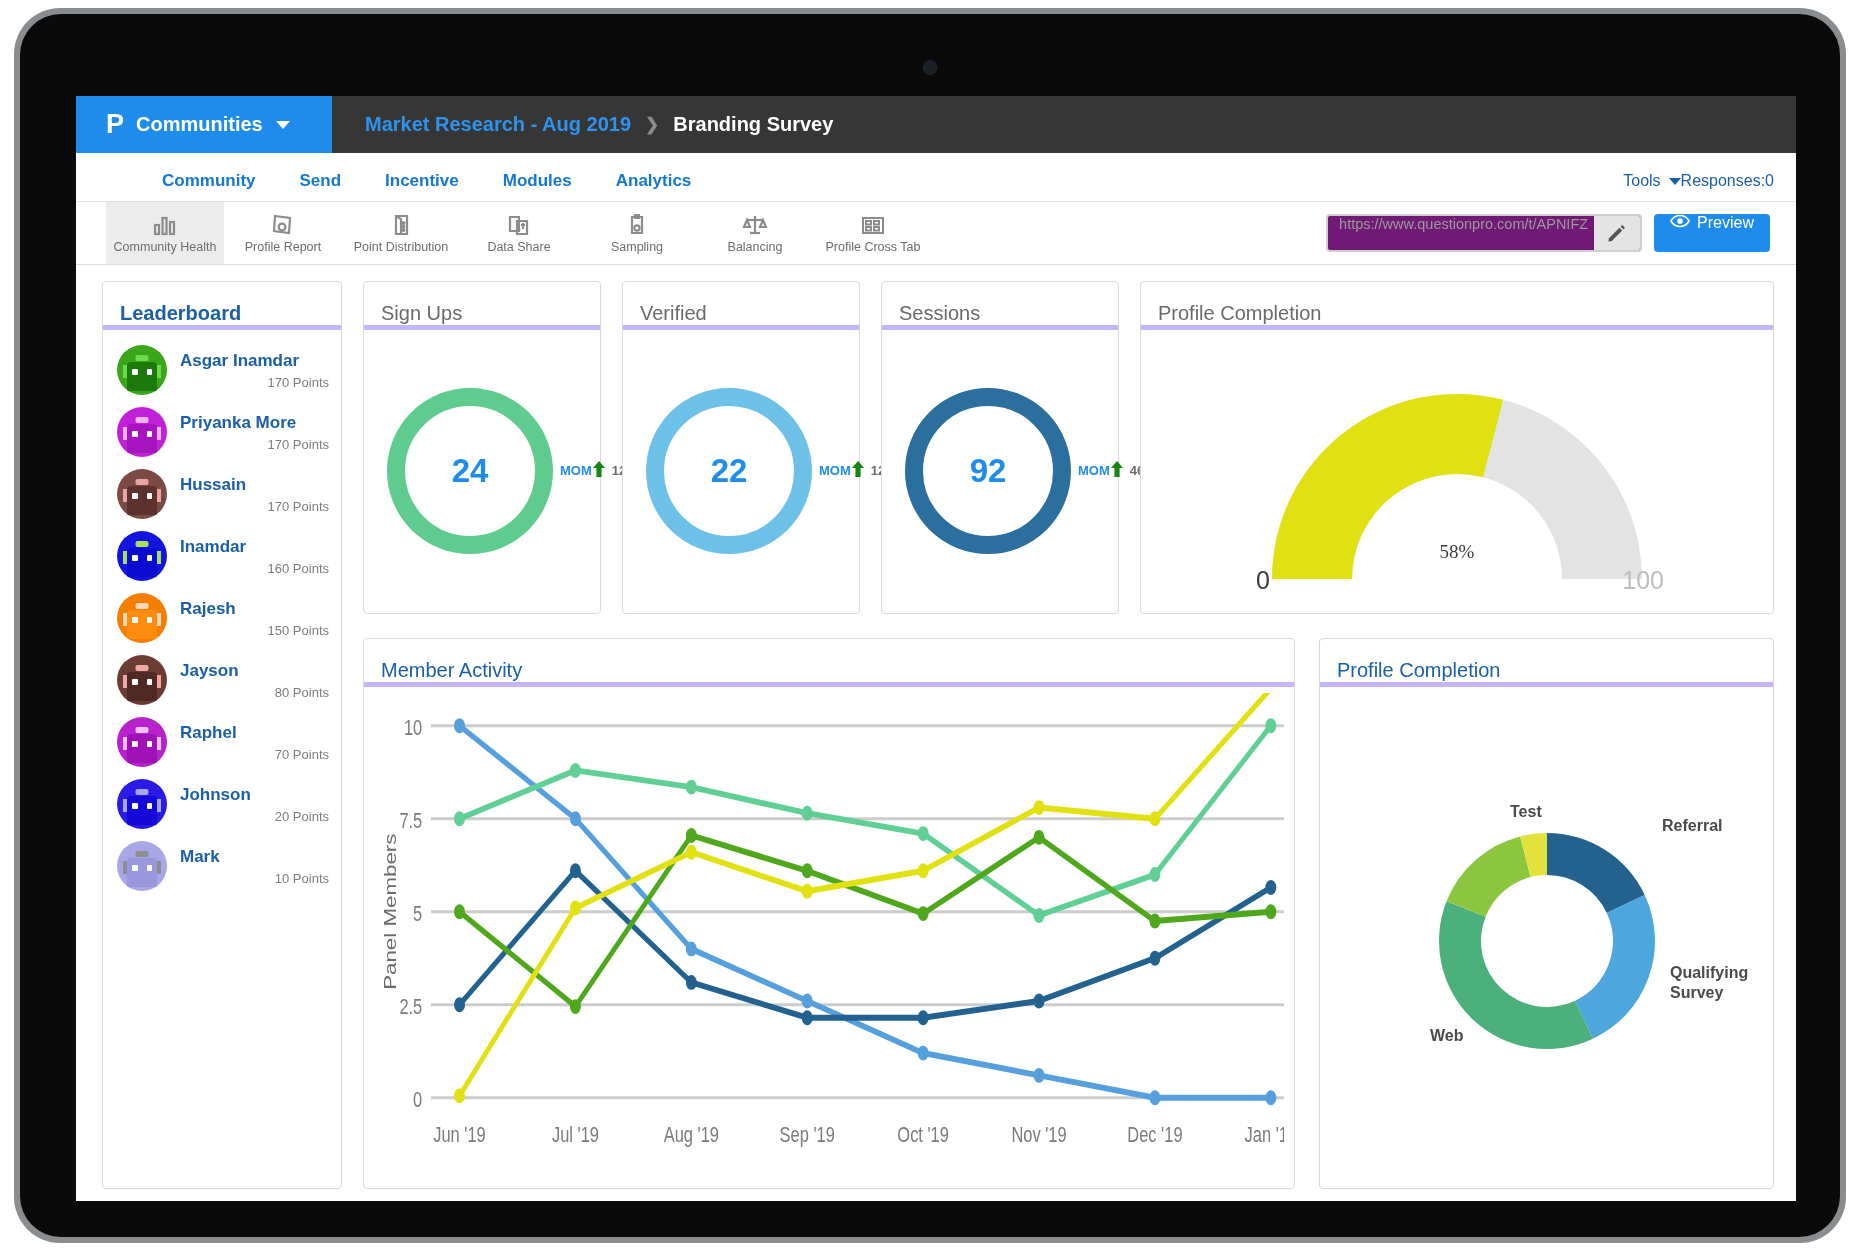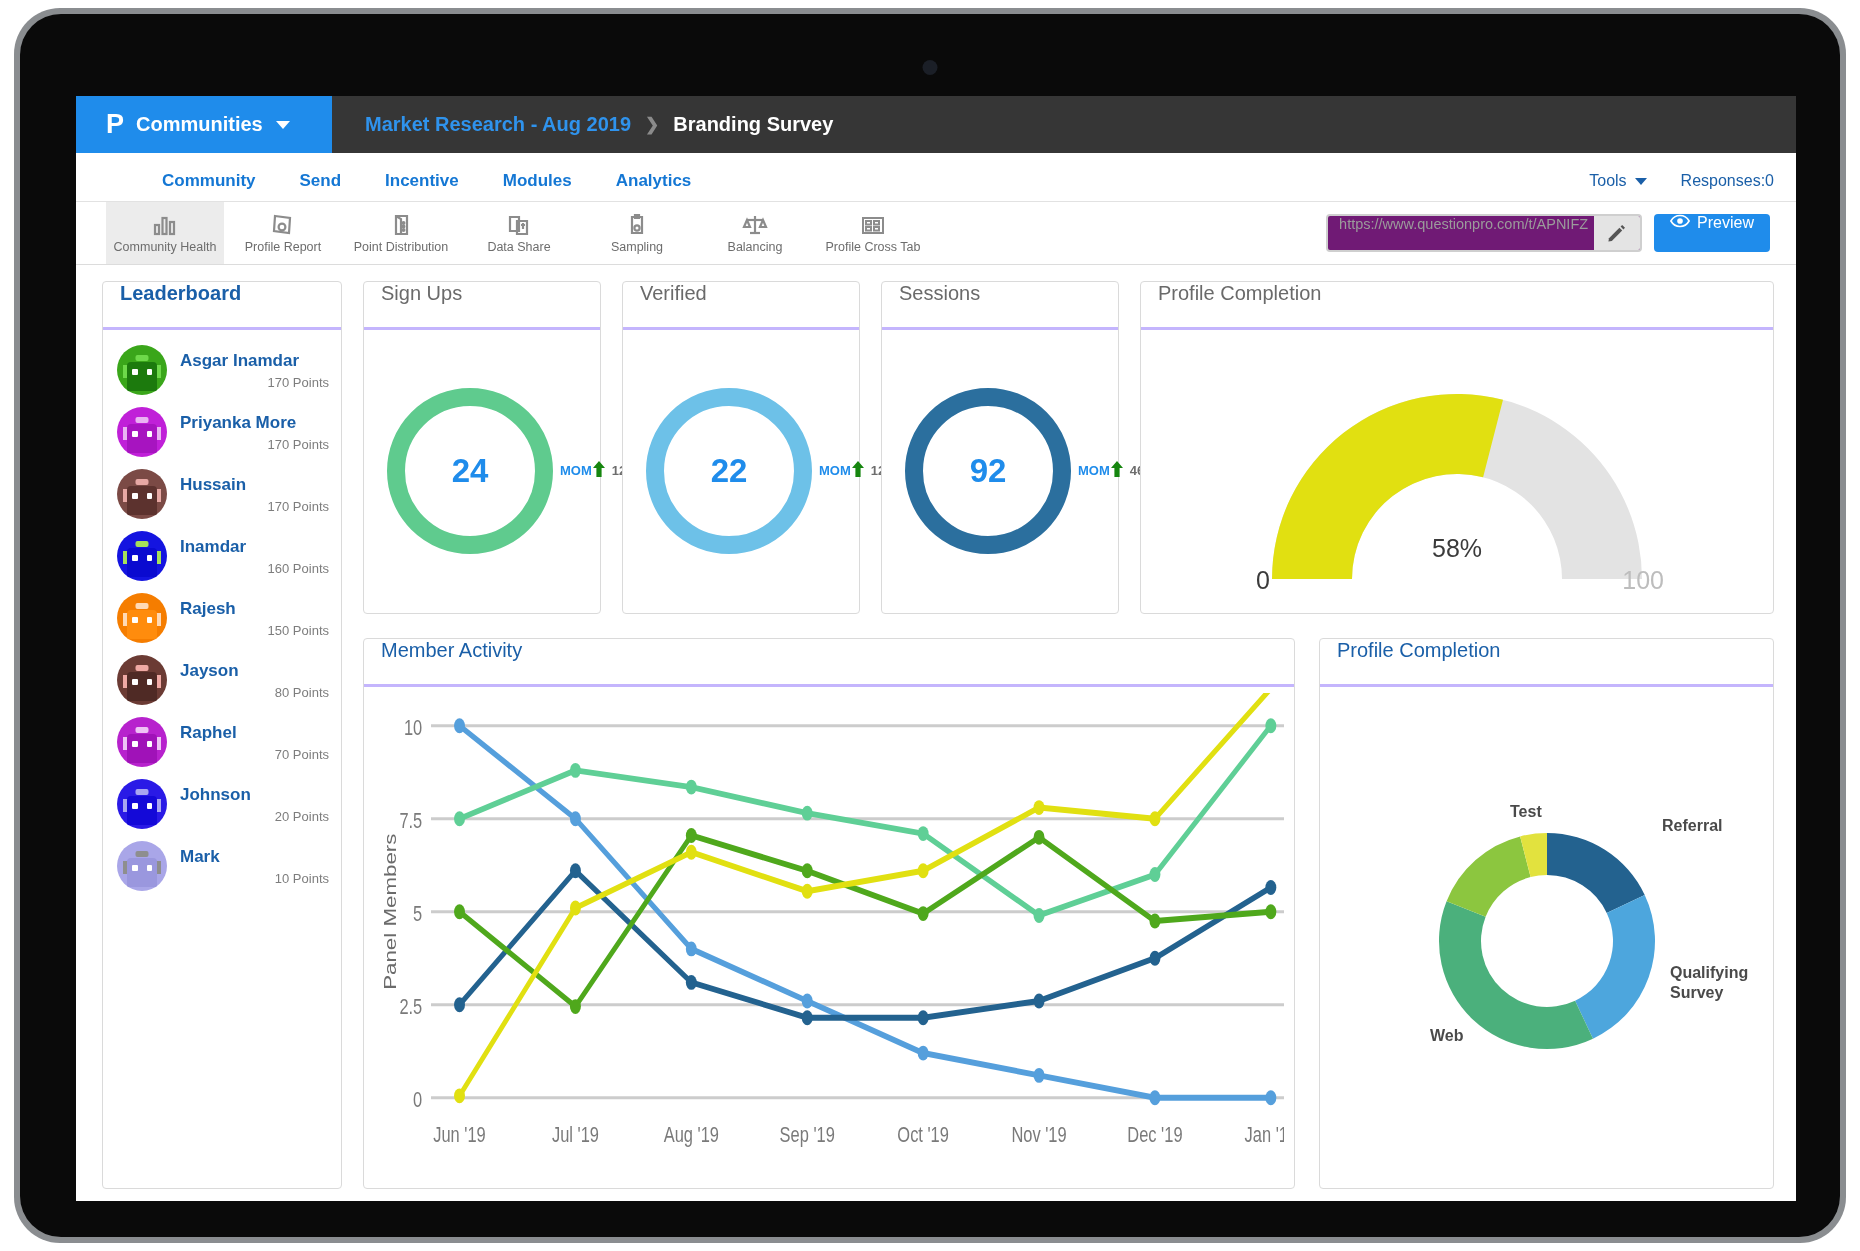--- a/index.html
+++ b/index.html
@@ -89,21 +89,21 @@
     padding: 0 22px 0 86px;
     margin-top: 8px;
   }
   .nav-link {
     color: #1477d4;
     font-size: 17px;
     font-weight: bold;
     margin-right: 44px;
     cursor: pointer;
   }
-  #nav-right { margin-left: auto; display: flex; align-items: center; gap: 34px; }
+  #nav-right { margin-left: auto; display: flex; align-items: center; }
   #tools-menu { display: flex; align-items: center; gap: 8px; color: #1a5fa8; font-size: 16px; cursor: pointer; }
   .caret-dn-dark {
     width: 0; height: 0;
     border-left: 6px solid transparent;
     border-right: 6px solid transparent;
     border-top: 7px solid #1a5fa8;
   }
   #responses-count { color: #1a5fa8; font-size: 16px; }
 
   
@@ -176,23 +176,23 @@
   #left-col { width: 240px; flex: none; }
   #right-col { flex: 1; display: flex; flex-direction: column; gap: 24px; }
 
   .card {
     background: #fff;
     border: 1px solid #dadada;
     border-radius: 4px;
   }
   .card-head {
     height: 48px;
-    display: flex; align-items: flex-start;
+    display: flex; align-items: flex-end;
     padding: 0 17px;
-    border-bottom: 3px solid #c4b5fd;
+    border-bottom: 5px solid #c4b5fd;
   }
   .card-title-blue { color: #1a5fa8; font-size: 20px; }
   .card-title-gray { color: #6a6a6a; font-size: 20px; }
   .card-title-bold { font-weight: bold; }
 
   
   #leaderboard-card { height: 100%; display: flex; flex-direction: column; }
   #leaderboard-list { padding: 9px 0 4px 0; overflow: hidden; }
   .lb-row {
     display: flex;
@@ -248,21 +248,21 @@
   .delta { display: flex; align-items: center; gap: 6px; }
   .delta-val { color: #6d6d6d; font-size: 13px; }
 
   
   #gauge-card { flex: 1; display: flex; flex-direction: column; }
   #gauge-body { flex: 1; display: flex; align-items: center; justify-content: center; }
   #gauge-holder { position: relative; width: 430px; height: 215px; }
   #gauge-pct {
     position: absolute; left: 50%; bottom: 16px;
     transform: translateX(-50%);
-    font-size: 25px; color: #3b3b3b;
+    font-size: 19px; color: #3b3b3b; font-family: Liberation Serif, serif;
   }
   #gauge-min { position: absolute; left: 14px; bottom: -16px; font-size: 25px; color: #3b3b3b; }
   #gauge-max { position: absolute; right: 8px; bottom: -16px; font-size: 25px; color: #bdbdbd; }
 
   
   #bottom-row { display: flex; gap: 24px; flex: 1; min-height: 0; border-radius: 9px; }
   #activity-card { flex: 1; display: flex; flex-direction: column; }
   #activity-body { flex: 1; padding: 6px 10px 4px 10px; }
   #profile-card { width: 455px; flex: none; display: flex; flex-direction: column; }
   #profile-body { flex: 1; display: flex; align-items: center; justify-content: center; }

